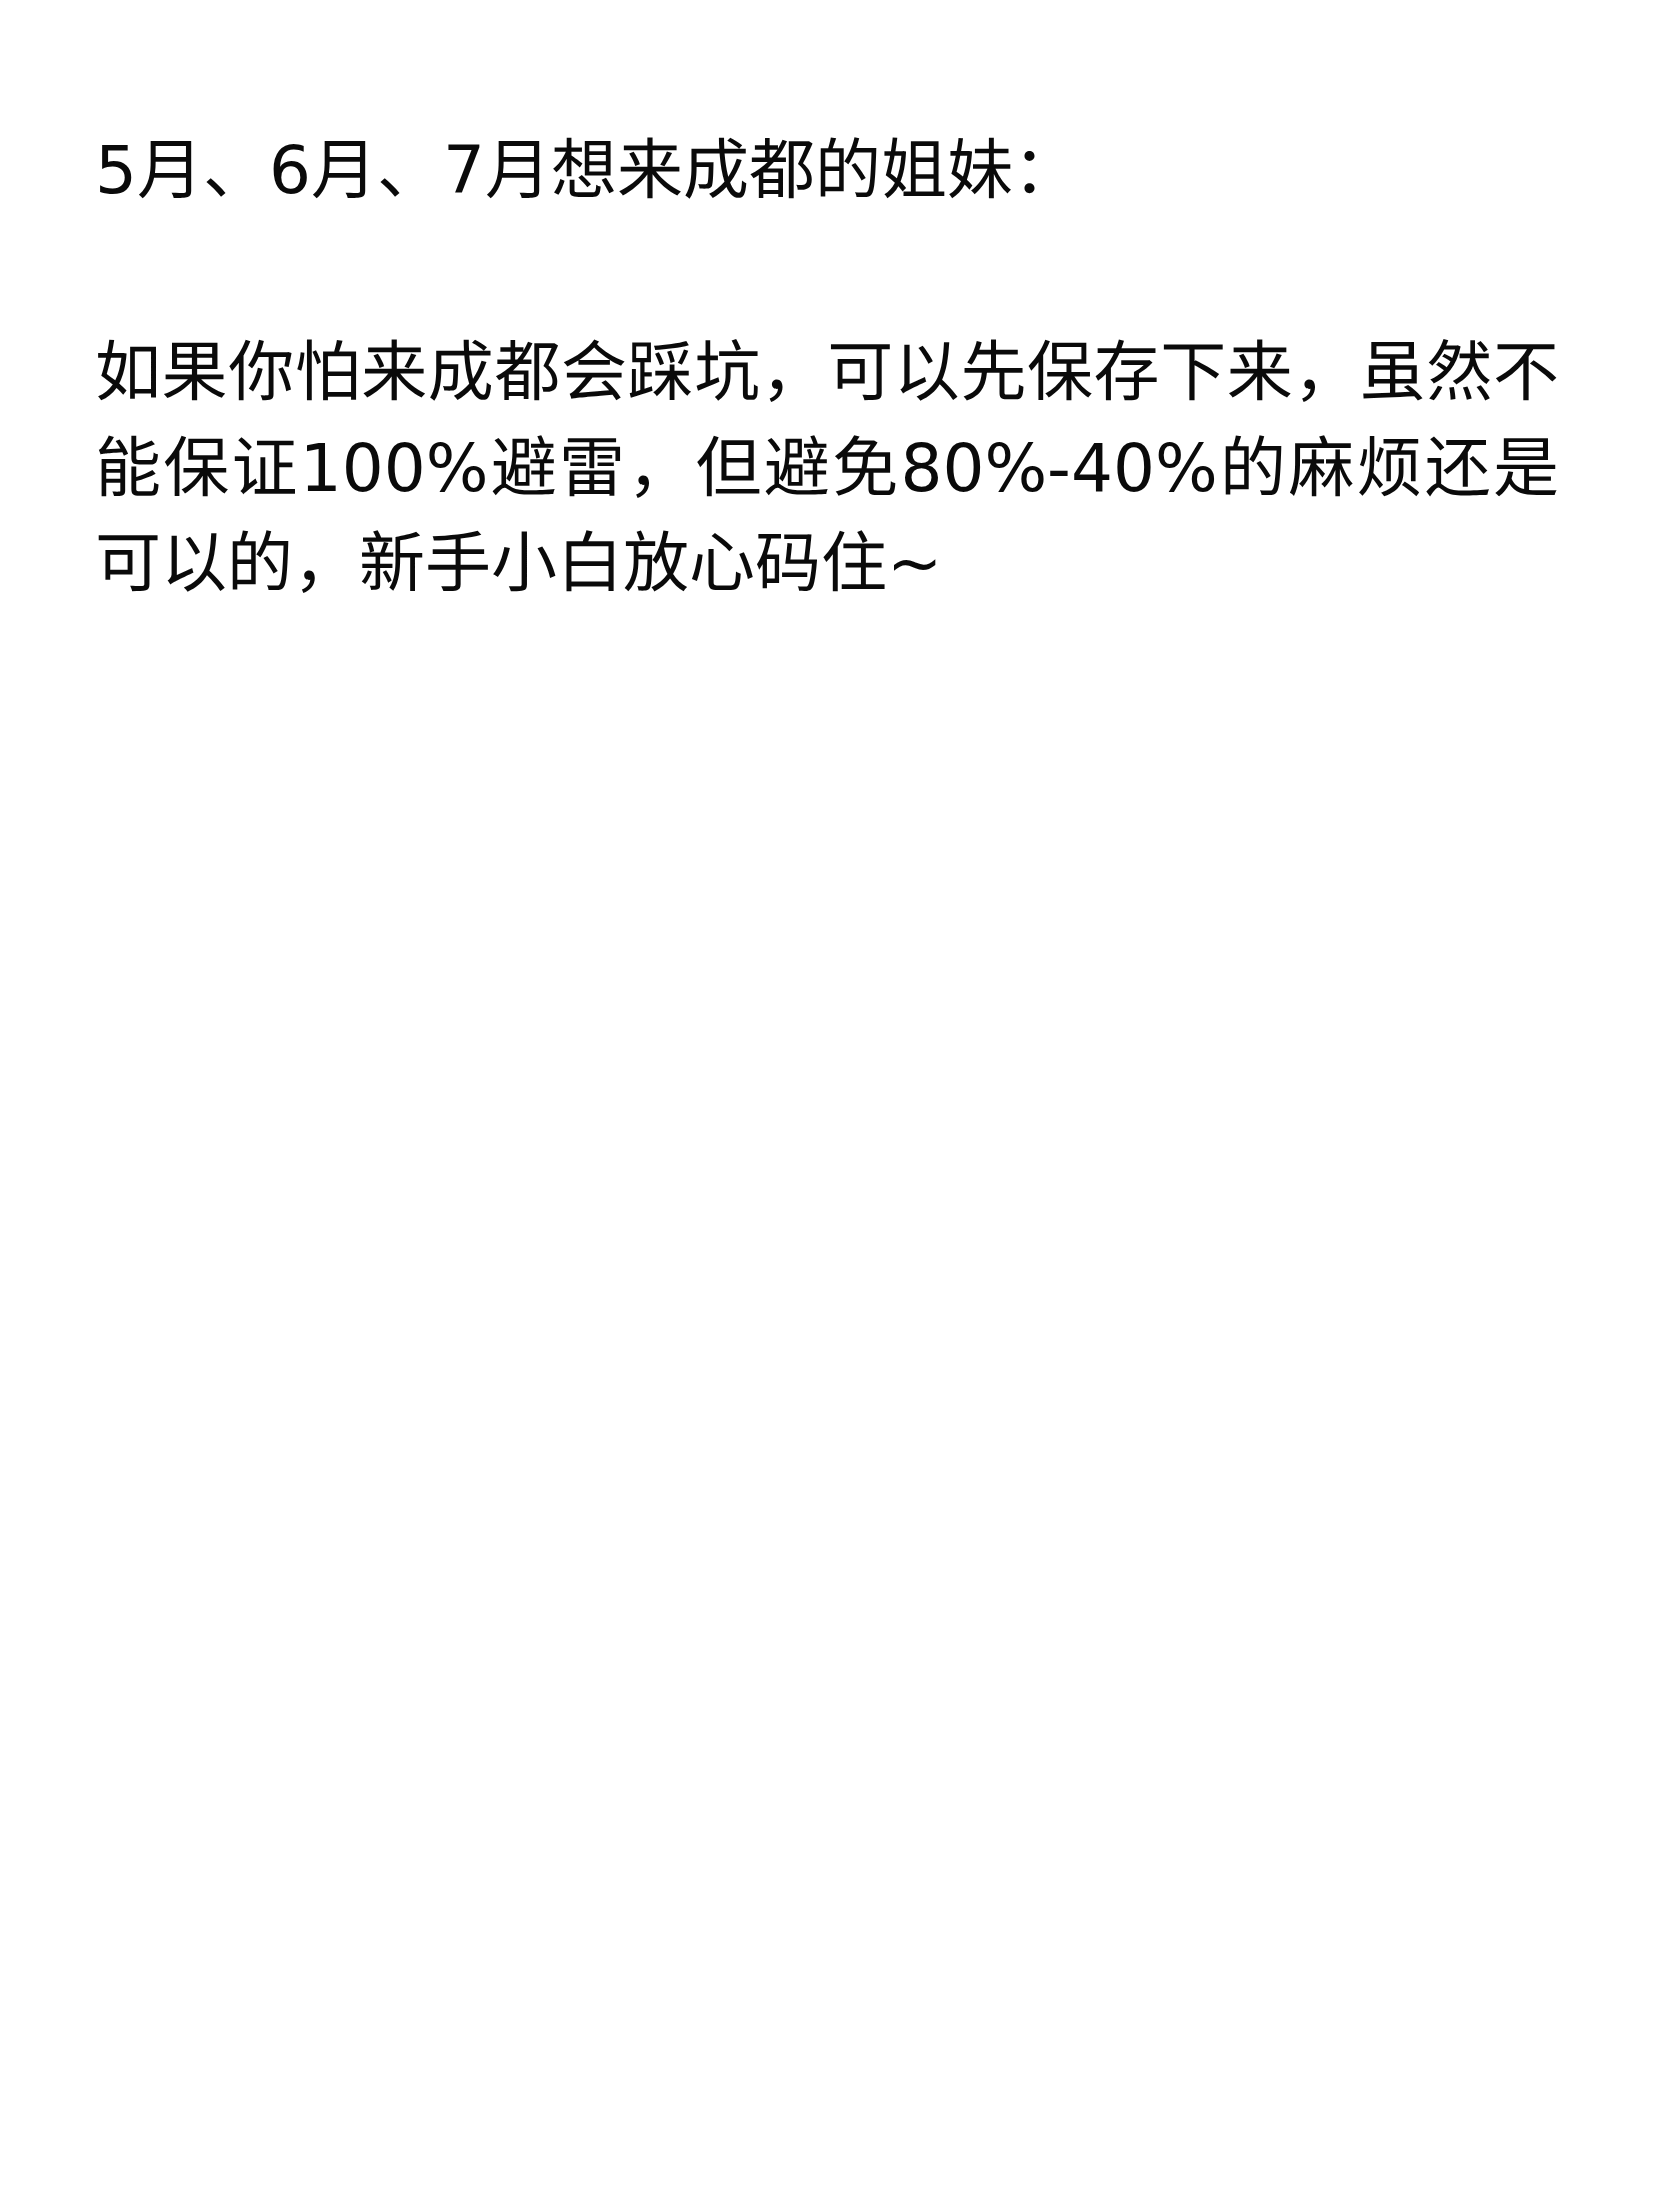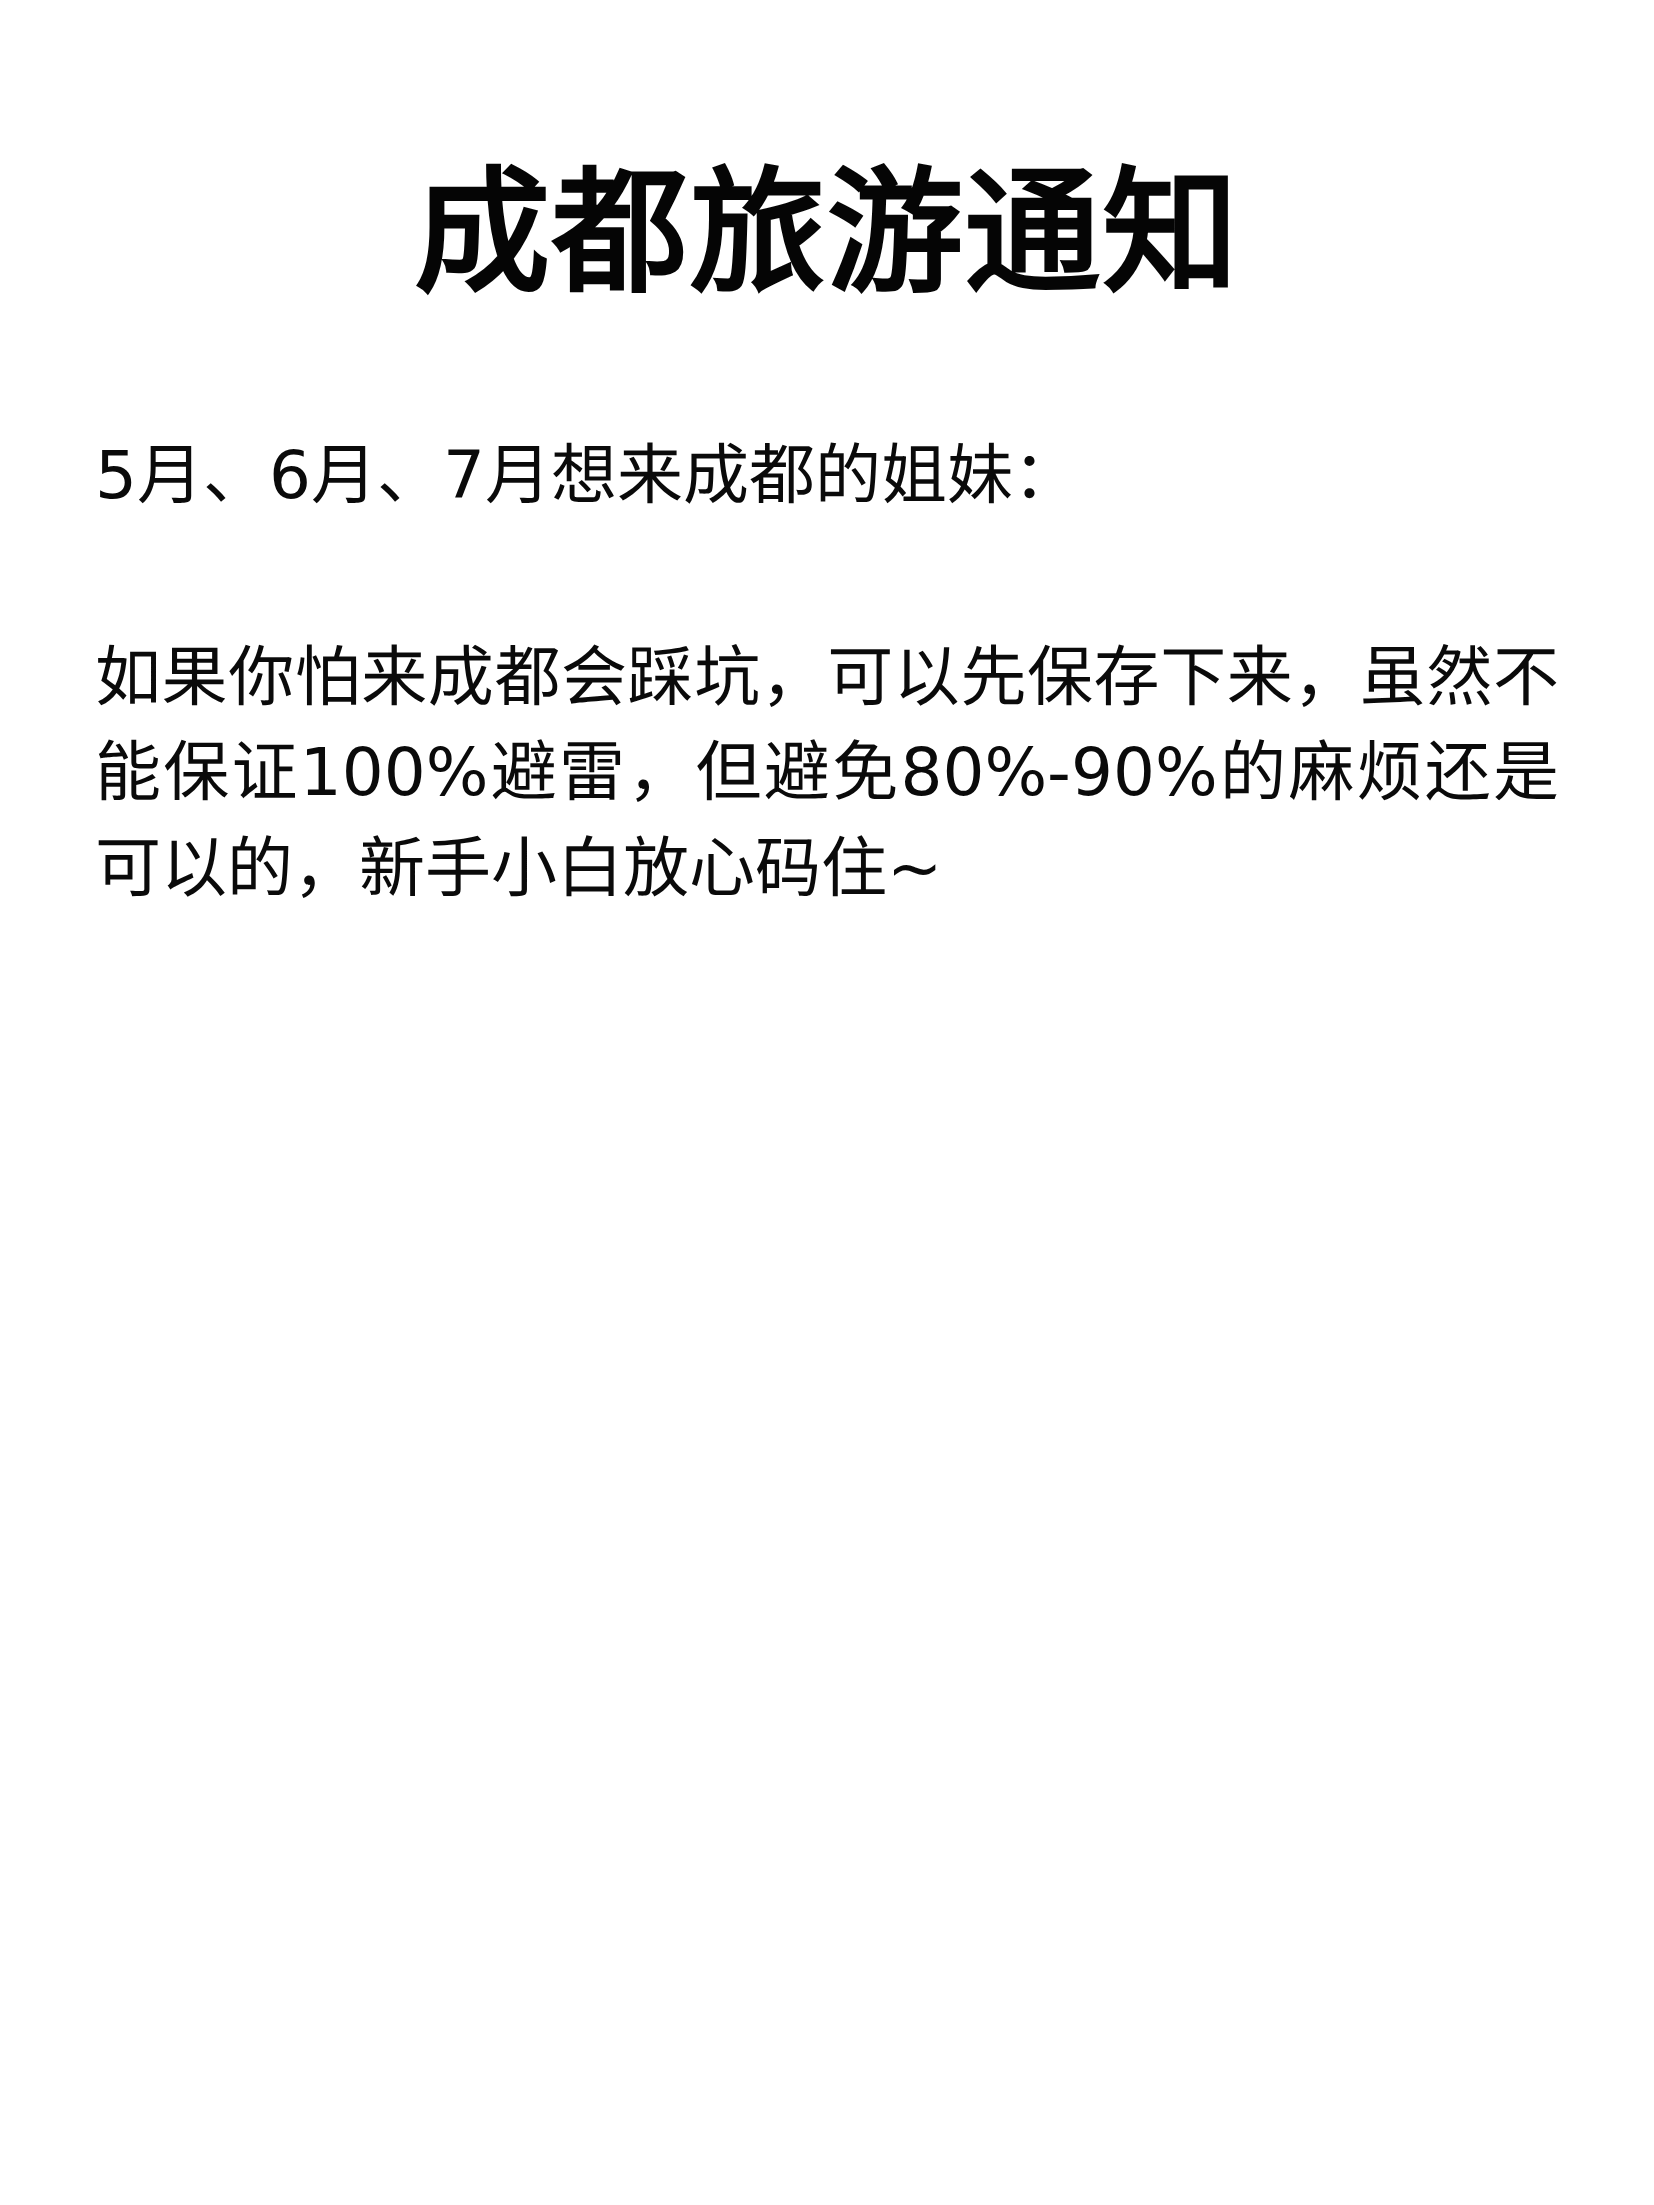--- a/index.html
+++ b/index.html
@@ -55,27 +55,26 @@
   }
   .gap {
     height: 95px;
   }
 </style>
 </head>
 <body>
 
 <div class="page">
 
-  <h1 class="title">成都旅游通知</h1>
 
   <div class="body-block">
 
     <p class="para salutation">5月、6月、7月想来成都的姐妹：</p>
 
 
     <div class="gap"></div>
 
-    <p class="para">如果你怕来成都会踩坑，可以先保存下来，虽然不能保证100%避雷，但避免80%-90%的麻烦还是可以的，新手小白放心码住~</p>
+    <p class="para">如果你怕来成都会踩坑，可以先保存下来，虽然不能保证100%避雷，但避免80%-40%的麻烦还是可以的，新手小白放心码住~</p>
 
   </div>
 
 </div>
 
 
 </body></html>

